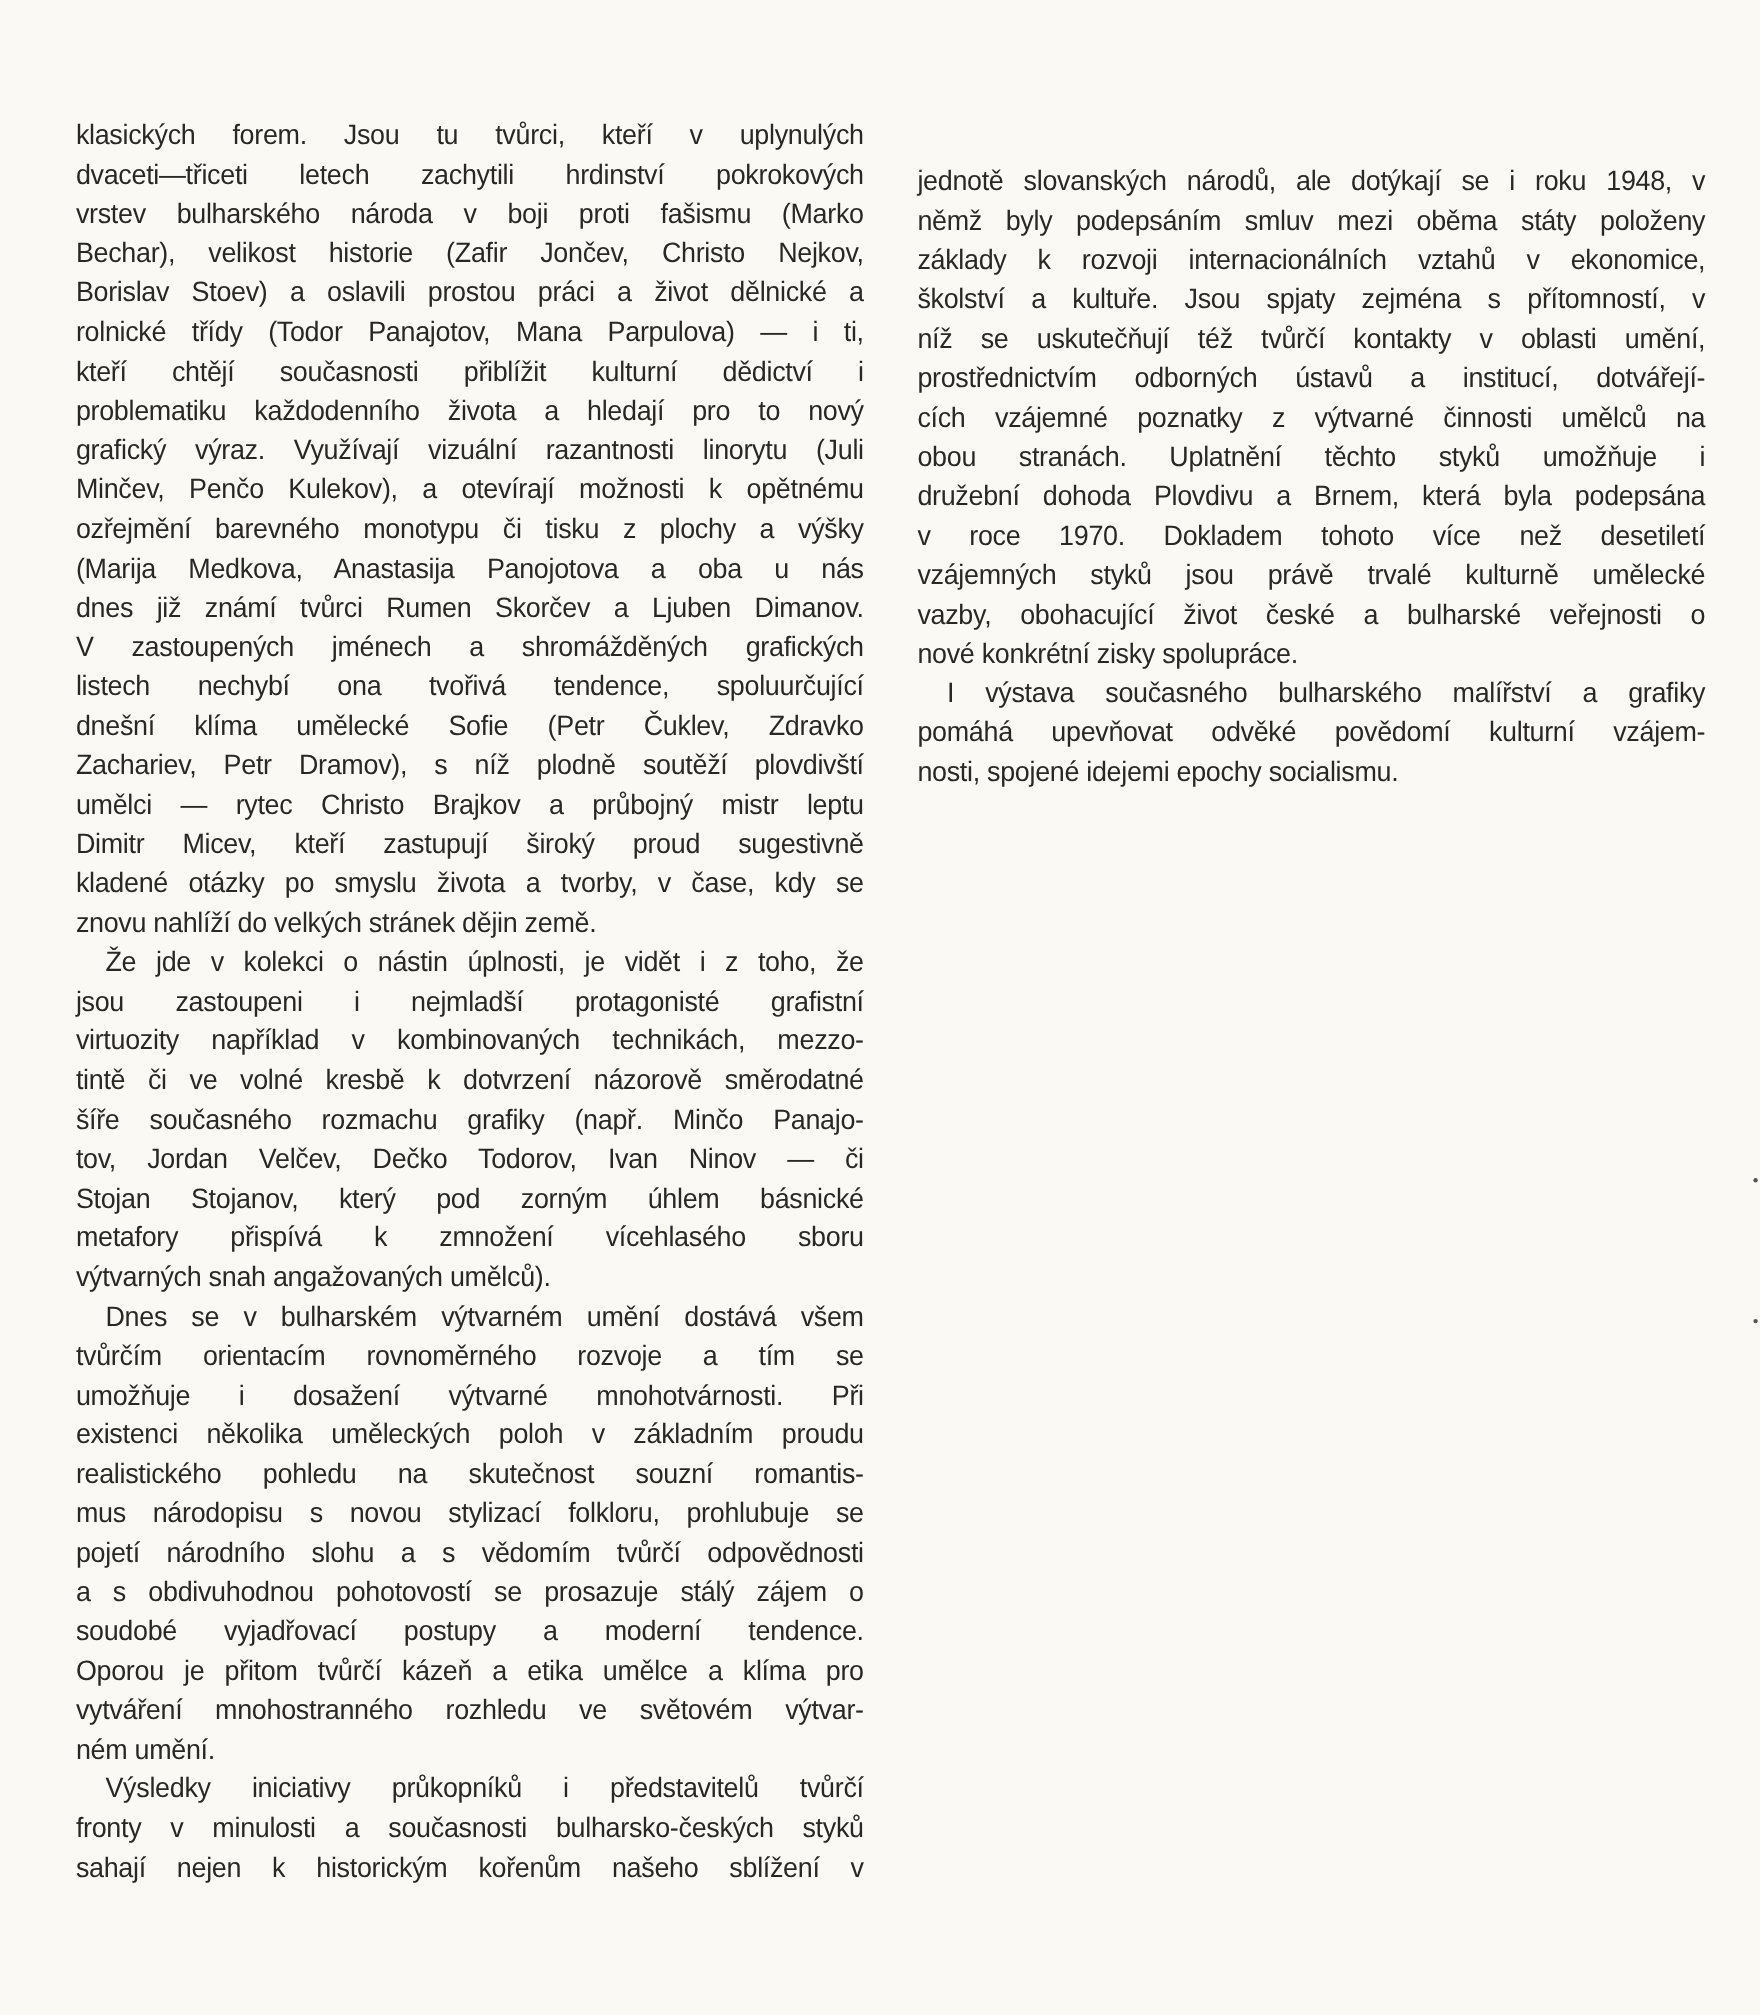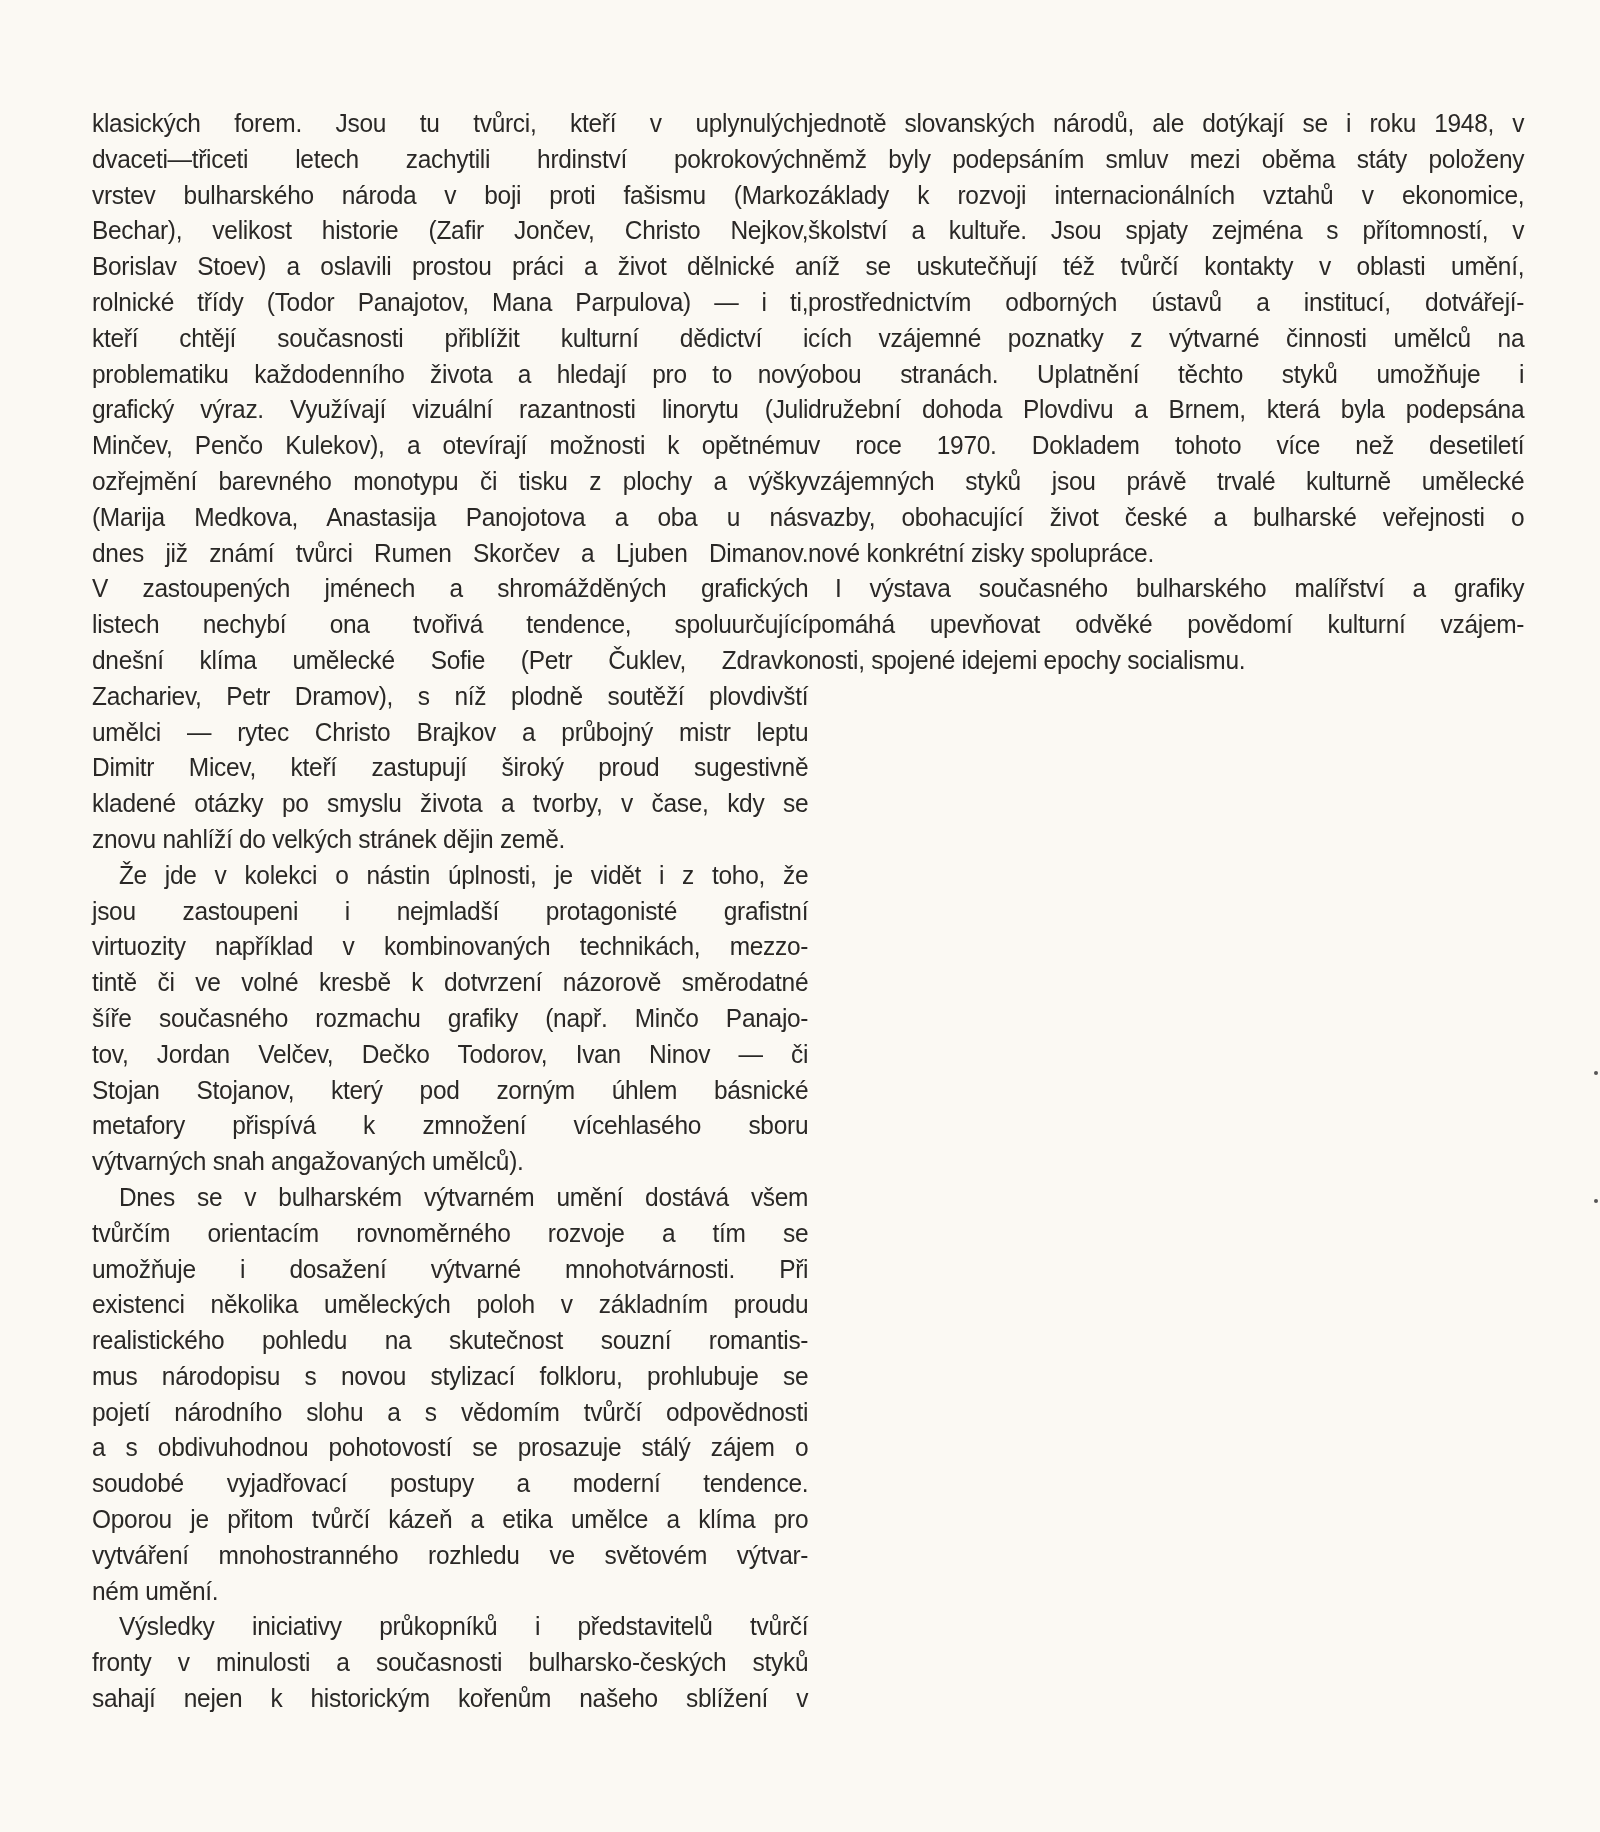--- a/index.html
+++ b/index.html
@@ -17,22 +17,22 @@
     }
     .column {
       position: absolute;
       top: 106px;
       width: 716px;
       font-family: "Liberation Sans", sans-serif;
       font-size: 25.5px;
       color: #2a2826;
       letter-spacing: -0.3px;
     }
-    .col-left { left: 92px; }
-    .col-right { left: 808px; }
+    .col-left { left: 69px; }
+    .col-right { left: 834px; margin-top: 42px; }
     .line {
       display: block;
       height: 35.8px;
       line-height: 35.8px;
       white-space: nowrap;
       text-align: justify;
       text-align-last: justify;
       transform: scaleX(0.96);
       transform-origin: left center;
       width: 104.2%;

